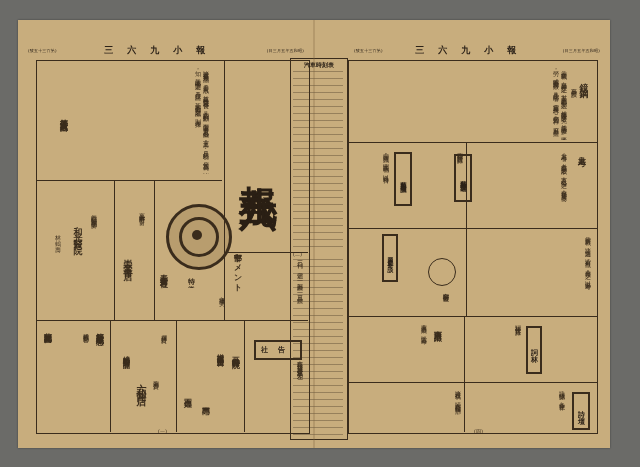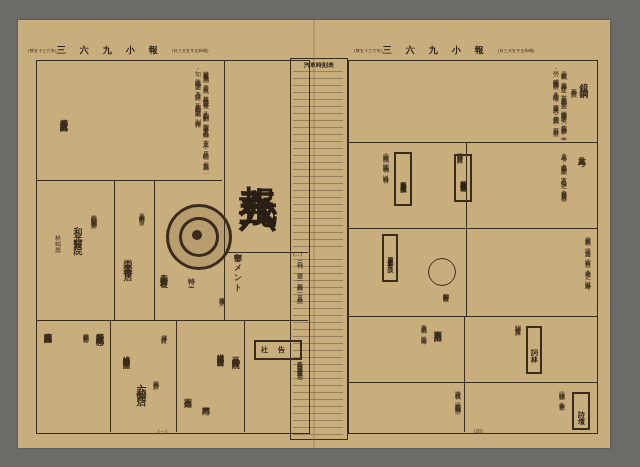--- a/index.html
+++ b/index.html
@@ -2,21 +2,21 @@
 <html><head>
 <meta charset="utf-8">
 <style>
   html,body{margin:0;padding:0;}
   body{width:640px;height:467px;background:#6b6b68;position:relative;overflow:hidden;font-family:"DejaVu Serif",serif;color:#2c2218;}
   .sheet{position:absolute;left:18px;top:20px;width:592px;height:428px;background:#c8ad7d;box-shadow:0 0 2px rgba(0,0,0,.4);}
   .sheet::after{content:"";position:absolute;left:295px;top:0;width:2px;height:100%;background:rgba(120,95,60,.25);}
   .page{position:absolute;top:0;height:428px;}
   .page.left{left:0;width:296px;}
   .page.right{left:296px;width:296px;}
-  .masthead{position:absolute;top:24px;left:10px;right:10px;height:12px;font-size:8px;display:flex;align-items:center;}
+  .masthead{position:absolute;top:24px;left:10px;right:10px;height:12px;font-size:8px;display:flex;align-items:center;justify-content:space-between;}
   .masthead .small{font-size:4px;letter-spacing:.2px;}
   .masthead .name{font-size:9px;font-weight:bold;letter-spacing:14px;}
   .frame{position:absolute;border:1.5px solid #3a2c1c;}
   .vline{position:absolute;background:#3a2c1c;width:1px;}
   .hline{position:absolute;background:#3a2c1c;height:1px;}
   .txt{position:absolute;writing-mode:vertical-rl;text-orientation:upright;font-size:6px;line-height:8px;letter-spacing:1px;color:#3a2c1c;overflow:hidden;}
   .big{font-weight:bold;}
   .title-logo{position:absolute;left:214px;top:58px;width:52px;height:170px;font-size:38px;font-weight:bold;color:#2a1f14;writing-mode:vertical-rl;text-orientation:upright;letter-spacing:-2px;line-height:52px;text-align:center;font-family:"DejaVu Serif",serif;}
   .seal{position:absolute;left:148px;top:184px;width:60px;height:60px;border-radius:50%;border:3px solid #3a2c1c;background:#b89d6e;}
   .seal::before{content:"";position:absolute;left:10px;top:10px;width:34px;height:34px;border-radius:50%;border:3px solid #3a2c1c;}

